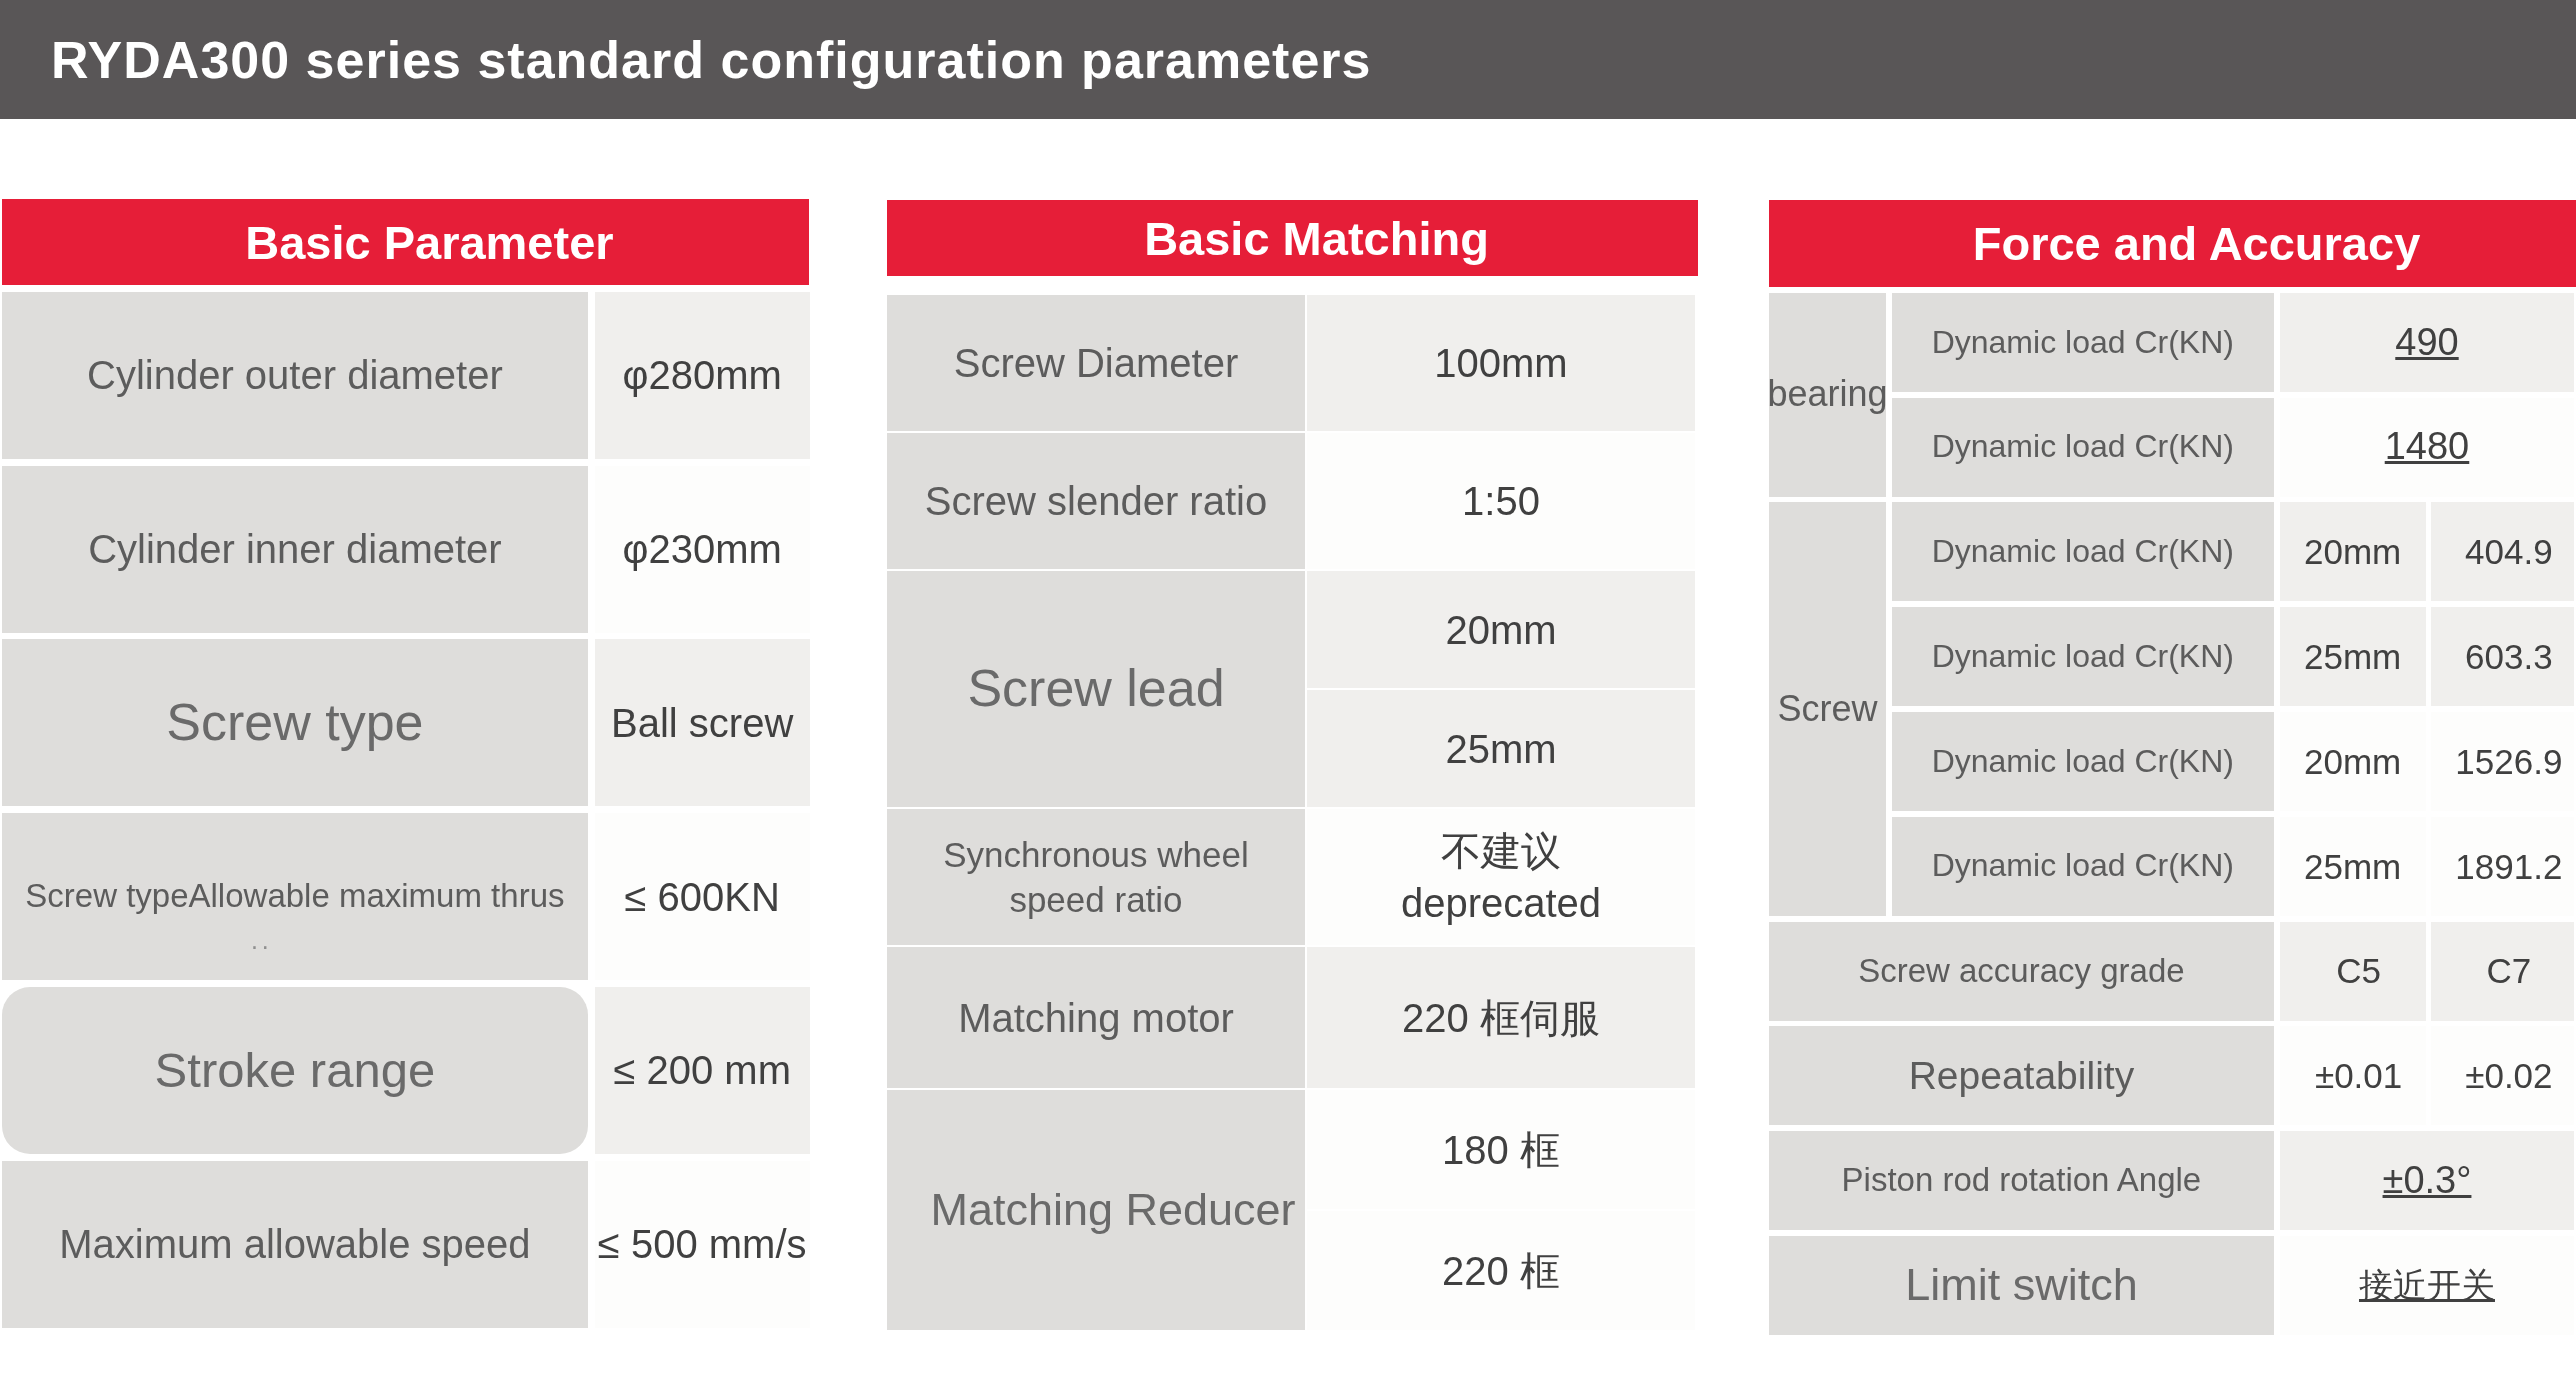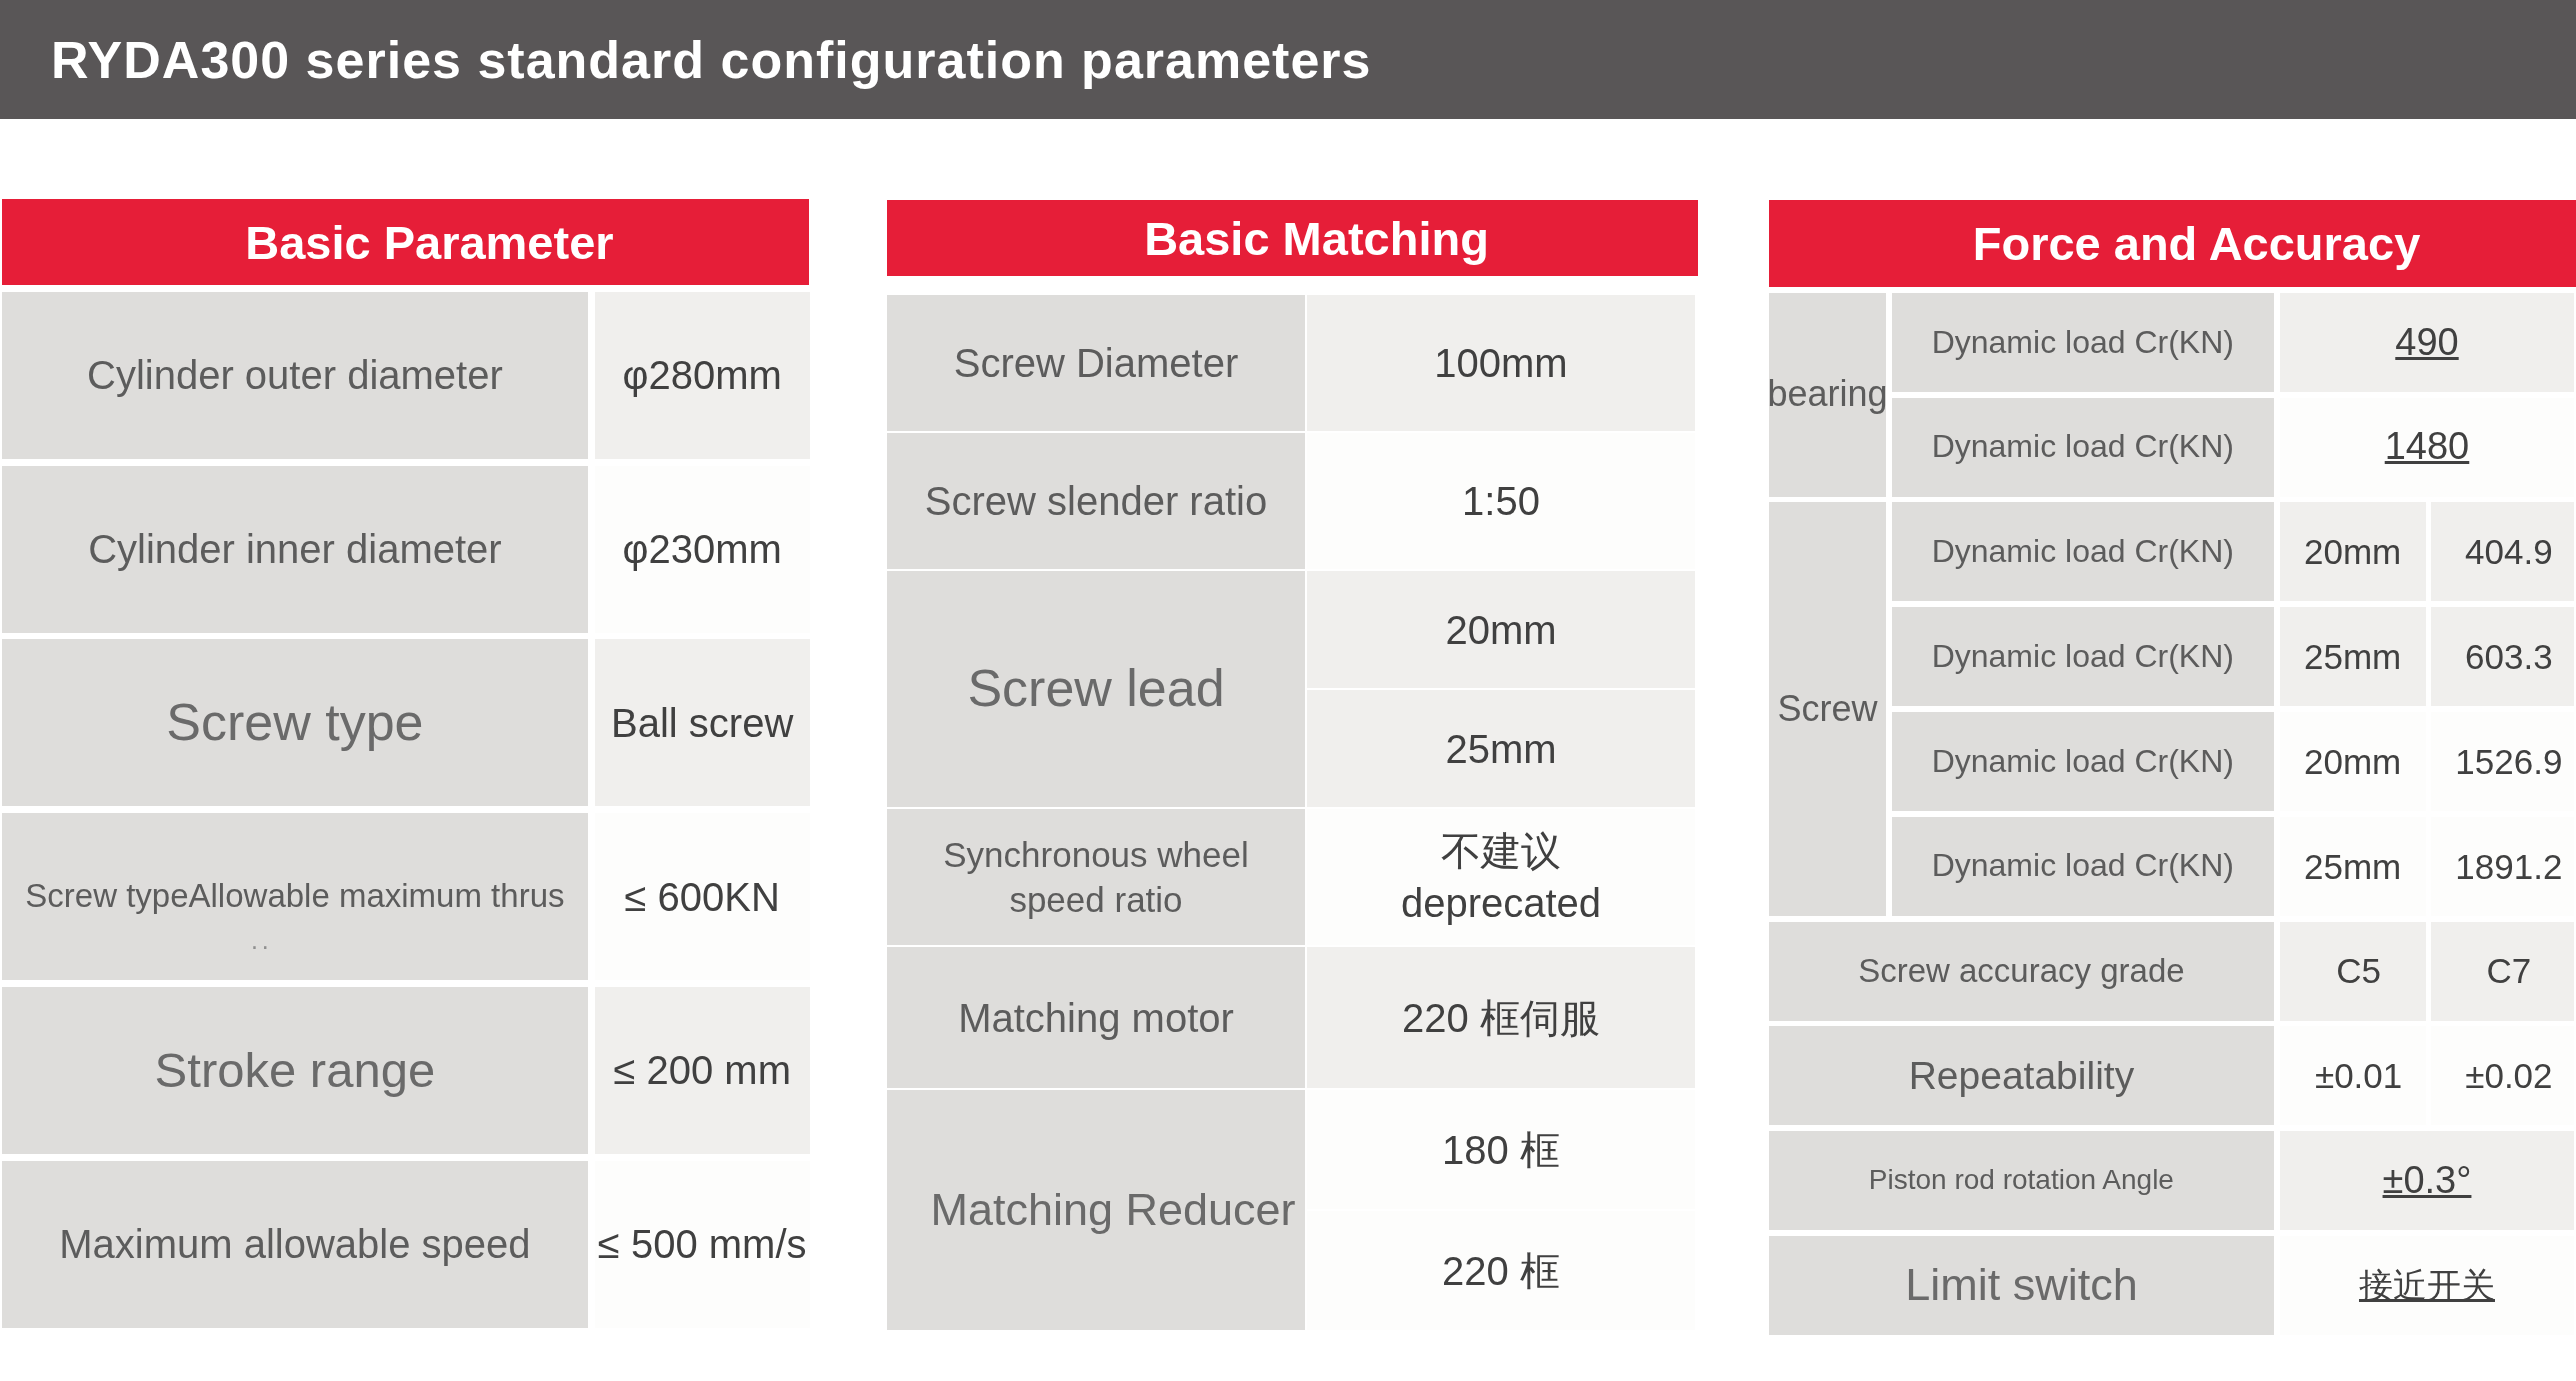--- a/index.html
+++ b/index.html
@@ -72,21 +72,21 @@
   .t3 .param{font-size:32px;}
   .t3 .lead{font-size:35px;color:var(--value-text);}
   .t3 .num{font-size:35px;color:var(--value-text);padding-left:12px;}
   .t3 .bignum{font-size:38px;color:var(--value-text);}
   .g-bearing{grid-row:1 / span 2;grid-column:1;}
   .g-screw{grid-row:3 / span 4;grid-column:1;}
   .span-right{grid-column:3 / span 2;text-decoration:underline;}
   .span-left{grid-column:1 / span 2;}
   .t3 .grade-label{font-size:33px;}
   .t3 .repeat-label{font-size:39px;}
-  .t3 .piston-label{font-size:28px;}
+  .t3 .piston-label{font-size:33px;}
   .t3 .limit-label{font-size:45px;color:var(--big-text);}
   .t3 .cjk-val{font-size:34px;color:var(--value-text);}
 </style>
 </head>
 <body>
 
 <div class="titlebar">
   <div class="title">RYDA300 series standard configuration parameters</div>
 </div>
 
@@ -101,21 +101,21 @@
 
     <div class="cell lab big">Screw type</div>
     <div class="cell lt val">Ball screw</div>
 
     <div class="cell lab small">
       <span>Screw typeAllowable maximum thrus</span>
       <span class="dots">..</span>
     </div>
     <div class="cell wt val">≤ 600KN</div>
 
-    <div class="cell lab big" style="font-size:49px;">Stroke range</div>
+    <div class="cell lab big" style="font-size:49px;border-radius:28px;">Stroke range</div>
     <div class="cell lt val">≤ 200 mm</div>
 
     <div class="cell lab">Maximum allowable speed</div>
     <div class="cell wt val">≤ 500 mm/s</div>
   </div>
 </div>
 
 <div class="spec-table t2">
   <div class="thead">Basic Matching</div>
   <div class="t2grid">

